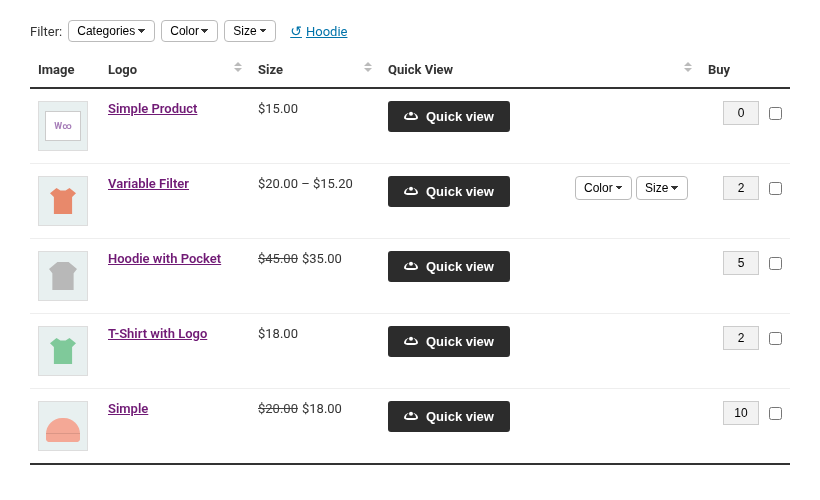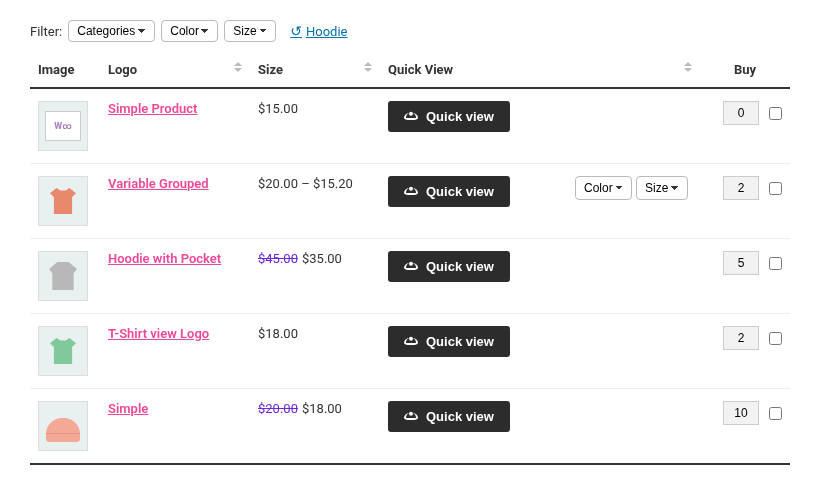--- a/index.html
+++ b/index.html
@@ -9,26 +9,26 @@
 .filter-label{font-weight:400}
 .search-group{display:flex;align-items:center;gap:6px}
 select{font-size:12px;padding:2px 18px 2px 8px;border:1px solid #bbb;border-radius:4px;background:#fff;appearance:none;background-image:linear-gradient(45deg,transparent 50%,#333 50%),linear-gradient(135deg,#333 50%,transparent 50%);background-position:calc(100% - 12px) 50%,calc(100% - 8px) 50%;background-size:4px 4px,4px 4px;background-repeat:no-repeat;height:22px}
 .reset-link{display:flex;align-items:center;gap:4px;color:#0073aa;text-decoration:underline;cursor:pointer;margin-left:8px}
 .undo-icon{display:inline-block;font-size:14px;color:#0073aa;text-decoration:none}
 input[type=text].search{border:1px solid #ddd;background:#f2f2f2;height:22px;width:120px;padding:0 6px}
 table{width:100%;border-collapse:collapse}
 thead th{text-align:left;font-weight:700;padding:10px 8px;border-bottom:2px solid #333;font-size:13px;position:relative}
 th.sortable::after{content:"";position:absolute;right:8px;top:50%;transform:translateY(-50%);width:0;height:0;border-left:4px solid transparent;border-right:4px solid transparent;border-top:4px solid #bbb}
 th.sortable::before{content:"";position:absolute;right:8px;top:50%;transform:translateY(-50%) translateY(-6px);width:0;height:0;border-left:4px solid transparent;border-right:4px solid transparent;border-bottom:4px solid #bbb}
-th.buy{text-align:center}
+th.buy{text-align:left}
 tbody td{padding:12px 8px;vertical-align:top;border-bottom:1px solid #eee}
 tbody tr:last-child td{border-bottom:2px solid #333}
 .thumb{width:50px;height:50px;background:#e8f0f0;border:1px solid #ddd;display:flex;align-items:center;justify-content:center}
-.product-link{color:#ec4899;text-decoration:underline;font-weight:600}
-.strike{text-decoration:line-through;color:#6d28d9;margin-right:4px}
+.product-link{color:#701a75;text-decoration:underline;font-weight:600}
+.strike{text-decoration:line-through;color:#404040;margin-right:4px}
 .qv-btn{background:#2c2c2c;color:#fff;border:none;padding:8px 16px;border-radius:3px;font-size:13px;font-weight:600;display:inline-flex;align-items:center;gap:8px;cursor:pointer}
 .eye{display:inline-block;width:14px;height:7px;border:2px solid #fff;border-radius:70% 70% 70% 70%/120% 120% 50% 50%;position:relative;border-top:none}
 .eye::after{content:"";position:absolute;width:4px;height:4px;background:#fff;border-radius:50%;left:50%;top:0;transform:translate(-50%,-30%)}
 .buy-cell{text-align:right;white-space:nowrap}
 .qty{width:36px;height:24px;border:1px solid #ccc;background:#f2f2f2;text-align:center;font-size:12px;margin-right:10px;padding:0}
 .chk{vertical-align:middle}
 .var-select{height:24px;font-size:12px;margin-right:4px}
 .tshirt{width:34px;height:34px;position:relative}
 .tshirt::before{content:"";position:absolute;inset:4px;background:currentColor;clip-path:polygon(25% 0,40% 10%,60% 10%,75% 0,100% 20%,85% 35%,85% 100%,15% 100%,15% 35%,0 20%)}
 .hoodie{width:34px;height:34px;position:relative;color:#b8b8b8}
@@ -83,21 +83,21 @@
           </button></td>
         <td style="text-align:right"></td>
         <td class="buy-cell"><input class="qty" value="0" style=""><input type="checkbox" class="chk" style=""></td>
       </tr>
       <tr>
         <td>
           <div class="thumb">
             <div class="tshirt" style="color:#e8896b"></div>
           </div>
         </td>
-        <td><a class="product-link">Variable Grouped</a></td>
+        <td><a class="product-link">Variable Filter</a></td>
         <td><span>$20.00 – $15.20</span></td>
         <td><button class="qv-btn">
             <span class="eye"></span>
             <span>Quick view</span>
           </button></td>
         <td style="text-align:right"><select class="var-select"><option>Color</option></select><select class="var-select"><option>Size</option></select></td>
         <td class="buy-cell"><input class="qty" value="2" style=""><input type="checkbox" class="chk" style=""></td>
       </tr>
       <tr>
         <td>
@@ -113,21 +113,21 @@
           </button></td>
         <td style="text-align:right"></td>
         <td class="buy-cell"><input class="qty" value="5" style=""><input type="checkbox" class="chk" style=""></td>
       </tr>
       <tr>
         <td>
           <div class="thumb">
             <div class="tshirt" style="color:#7fc99a"></div>
           </div>
         </td>
-        <td><a class="product-link">T-Shirt view Logo</a></td>
+        <td><a class="product-link">T-Shirt with Logo</a></td>
         <td><span>$18.00</span></td>
         <td><button class="qv-btn">
             <span class="eye"></span>
             <span>Quick view</span>
           </button></td>
         <td style="text-align:right"></td>
         <td class="buy-cell"><input class="qty" value="2" style=""><input type="checkbox" class="chk" style=""></td>
       </tr>
       <tr>
         <td>

